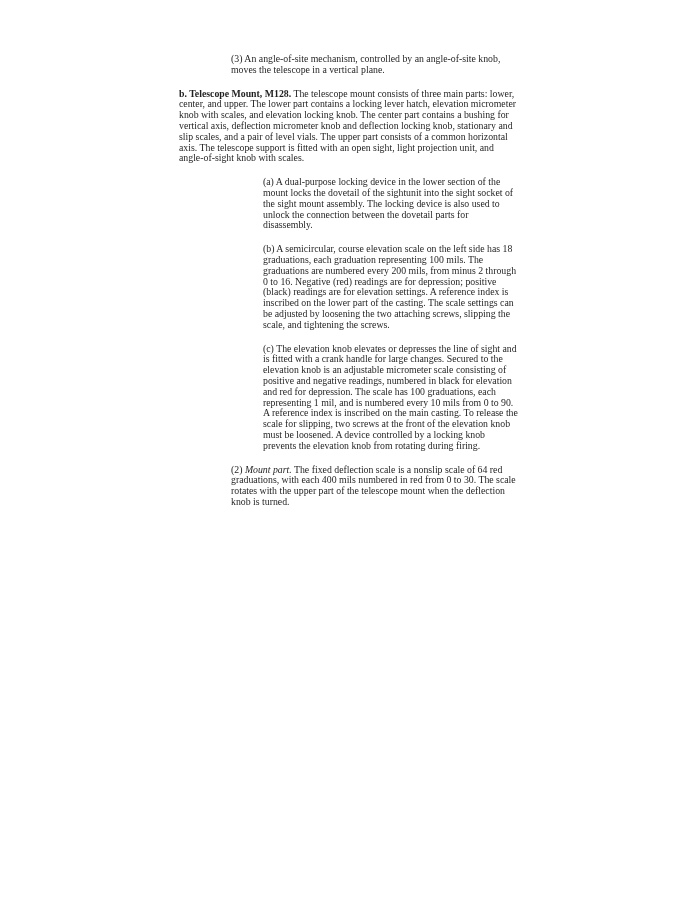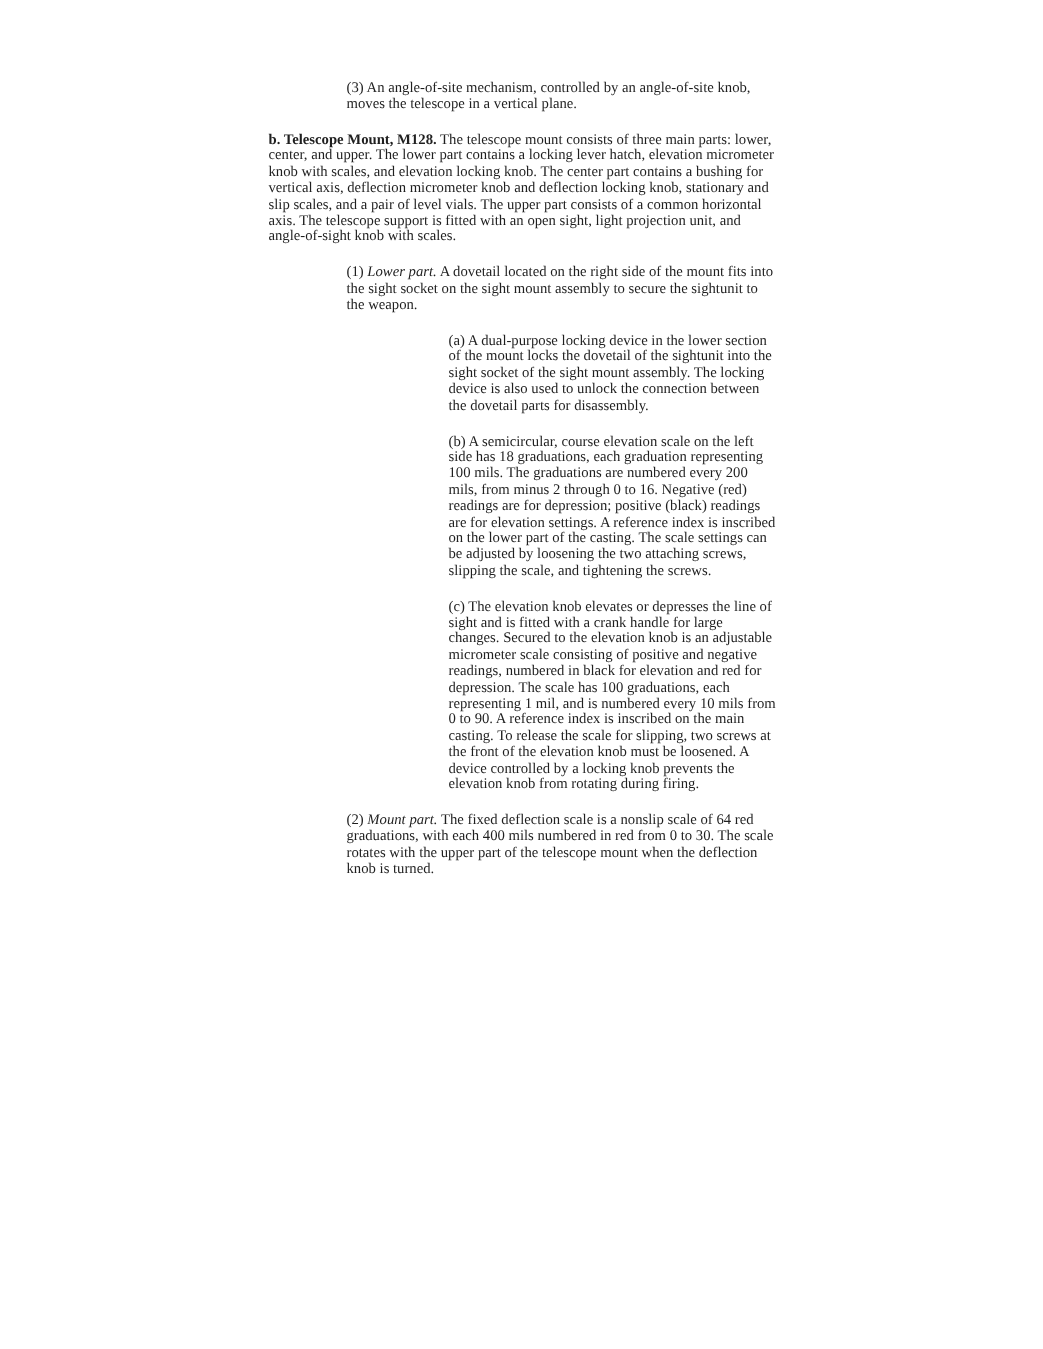--- a/index.html
+++ b/index.html
@@ -30,36 +30,35 @@
     font-size: 9.8px;
     line-height: 10.8px;
     color: #1f1f1f;
     text-align: left;
   }
   .para {
     margin: 0 0 13px 0;
   }
   .ind-0 { margin-left: 0; }
   .ind-1 { margin-left: 52px; }
-  .ind-2 { margin-left: 120px; }
+  .ind-2 { margin-left: 84px; }
   .lead-bold { font-weight: bold; }
   .lead-italic { font-style: italic; }
   .para:last-child { margin-bottom: 0; }
 </style>
 </head>
 <body>
 
 <div class="doc-page">
   <div class="text-block">
 
     <p class="para ind-1"><span>(3)</span> <span>An angle-of-site mechanism, controlled by an angle-of-site knob, moves the telescope in a vertical plane.</span></p>
 
     <p class="para ind-0"><span class="lead-bold">b. Telescope Mount, M128.</span> <span>The telescope mount consists of three main parts: lower, center, and upper. The lower part contains a locking lever hatch, elevation micrometer knob with scales, and elevation locking knob. The center part contains a bushing for vertical axis, deflection micrometer knob and deflection locking knob, stationary and slip scales, and a pair of level vials. The upper part consists of a common horizontal axis. The telescope support is fitted with an open sight, light projection unit, and angle-of-sight knob with scales.</span></p>
 
-    <p class="para ind-1"><span>(1)</span> <span class="lead-italic">Lower part.</span> <span>A dovetail located on the right side of the mount fits into the sight socket on the sight mount assembly to secure the sightunit to the weapon.</span></p>
 
     <p class="para ind-2"><span>(a)</span> <span>A dual-purpose locking device in the lower section of the mount locks the dovetail of the sightunit into the sight socket of the sight mount assembly. The locking device is also used to unlock the connection between the dovetail parts for disassembly.</span></p>
 
     <p class="para ind-2"><span>(b)</span> <span>A semicircular, course elevation scale on the left side has 18 graduations, each graduation representing 100 mils. The graduations are numbered every 200 mils, from minus 2 through 0 to 16. Negative (red) readings are for depression; positive (black) readings are for elevation settings. A reference index is inscribed on the lower part of the casting. The scale settings can be adjusted by loosening the two attaching screws, slipping the scale, and tightening the screws.</span></p>
 
     <p class="para ind-2"><span>(c)</span> <span>The elevation knob elevates or depresses the line of sight and is fitted with a crank handle for large changes. Secured to the elevation knob is an adjustable micrometer scale consisting of positive and negative readings, numbered in black for elevation and red for depression. The scale has 100 graduations, each representing 1 mil, and is numbered every 10 mils from 0 to 90. A reference index is inscribed on the main casting. To release the scale for slipping, two screws at the front of the elevation knob must be loosened. A device controlled by a locking knob prevents the elevation knob from rotating during firing.</span></p>
 
     <p class="para ind-1"><span>(2)</span> <span class="lead-italic">Mount part.</span> <span>The fixed deflection scale is a nonslip scale of 64 red graduations, with each 400 mils numbered in red from 0 to 30. The scale rotates with the upper part of the telescope mount when the deflection knob is turned.</span></p>
 
   </div>

